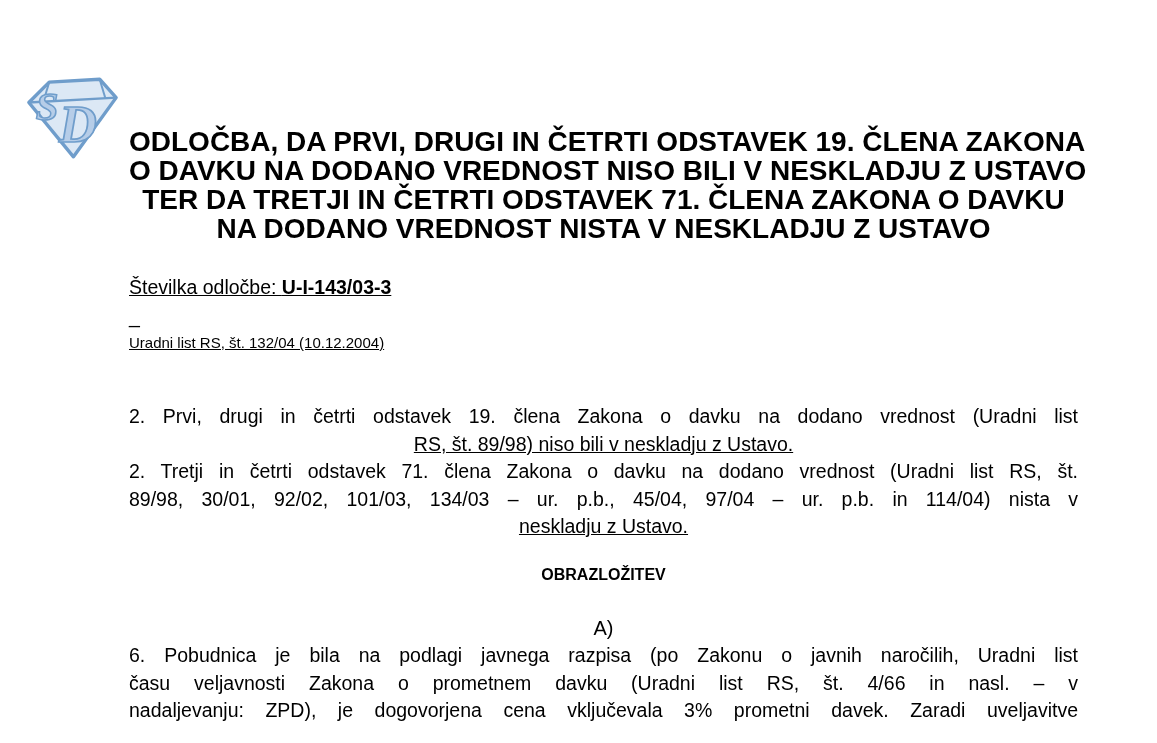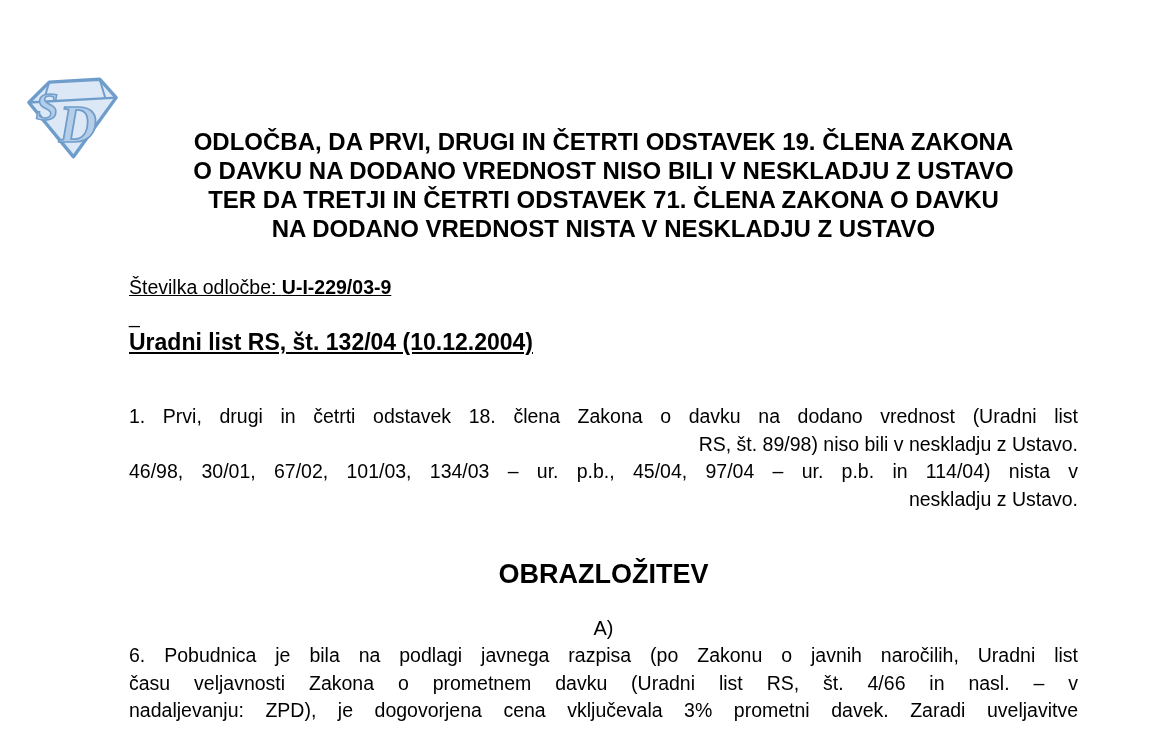--- a/index.html
+++ b/index.html
@@ -24,61 +24,61 @@
     height: 88px;
   }
   .col {
     position: absolute;
     left: 129px;
     width: 949px;
   }
   .title {
     top: 127px;
     font-weight: bold;
-    font-size: 24px;
+    font-size: 28px;
     line-height: 29px;
     text-align: center;
   }
   .title .tline { white-space: nowrap; }
   .case-line {
     top: 274px;
     font-size: 19.5px;
     line-height: 27px;
   }
   .case-line .u-wrap { text-decoration: underline; }
   .case-line b { font-weight: bold; }
   .stray {
     top: 303px;
     font-size: 19.5px;
     line-height: 27px;
   }
   .gazette {
     top: 329px;
-    font-size: 23px;
+    font-size: 15px;
     line-height: 27px;
-    font-weight: bold;
   }
   .gazette .u-wrap { text-decoration: underline; }
   .para {
     font-size: 19.5px;
     line-height: 27.5px;
   }
   .p1 { top: 403px; }
   .p2 { top: 458px; }
   .pa { top: 642px; }
   .jl {                    
     text-align: justify;
     text-align-last: justify;
   }
   .ll {                    
-    text-align: right;
+    text-align: center;
+    text-decoration: underline;
   }
   .heading {
     top: 561px;
-    font-size: 27px;
+    font-size: 16px;
     line-height: 27.5px;
     font-weight: bold;
     text-align: center;
   }
   .section {
     top: 615px;
     font-size: 20px;
     line-height: 27.5px;
     text-align: center;
   }
@@ -100,36 +100,37 @@
   </div>
 
   <h1 class="col title" style="margin:0;">
     <div class="tline">ODLOČBA, DA PRVI, DRUGI IN ČETRTI ODSTAVEK 19. ČLENA ZAKONA</div>
     <div class="tline">O DAVKU NA DODANO VREDNOST NISO BILI V NESKLADJU Z USTAVO</div>
     <div class="tline">TER DA TRETJI IN ČETRTI ODSTAVEK 71. ČLENA ZAKONA O DAVKU</div>
     <div class="tline">NA DODANO VREDNOST NISTA V NESKLADJU Z USTAVO</div>
   </h1>
 
   <div class="col case-line">
-    <span class="u-wrap"><span>Številka odločbe: </span><b>U-I-229/03-9</b></span>
+    <span class="u-wrap"><span>Številka odločbe: </span><b>U-I-143/03-3</b></span>
   </div>
 
   <div class="col stray">_</div>
 
   <div class="col gazette">
     <span class="u-wrap">Uradni list RS, št. 132/04 (10.12.2004)</span>
   </div>
 
   <div class="col para p1">
-    <div class="jl">1. Prvi, drugi in četrti odstavek 18. člena Zakona o davku na dodano vrednost (Uradni list</div>
+    <div class="jl">2. Prvi, drugi in četrti odstavek 19. člena Zakona o davku na dodano vrednost (Uradni list</div>
     <div class="ll">RS, št. 89/98) niso bili v neskladju z Ustavo.</div>
   </div>
 
   <div class="col para p2">
-    <div class="jl">46/98, 30/01, 67/02, 101/03, 134/03 – ur. p.b., 45/04, 97/04 – ur. p.b. in 114/04) nista v</div>
+    <div class="jl">2. Tretji in četrti odstavek 71. člena Zakona o davku na dodano vrednost (Uradni list RS, št.</div>
+    <div class="jl">89/98, 30/01, 92/02, 101/03, 134/03 – ur. p.b., 45/04, 97/04 – ur. p.b. in 114/04) nista v</div>
     <div class="ll">neskladju z Ustavo.</div>
   </div>
 
   <div class="col heading">OBRAZLOŽITEV</div>
 
   <div class="col section">A)</div>
 
   <div class="col para pa">
     <div class="jl">6. Pobudnica je bila na podlagi javnega razpisa (po Zakonu o javnih naročilih, Uradni list</div>
     <div class="jl">času veljavnosti Zakona o prometnem davku (Uradni list RS, št. 4/66 in nasl. – v</div>

